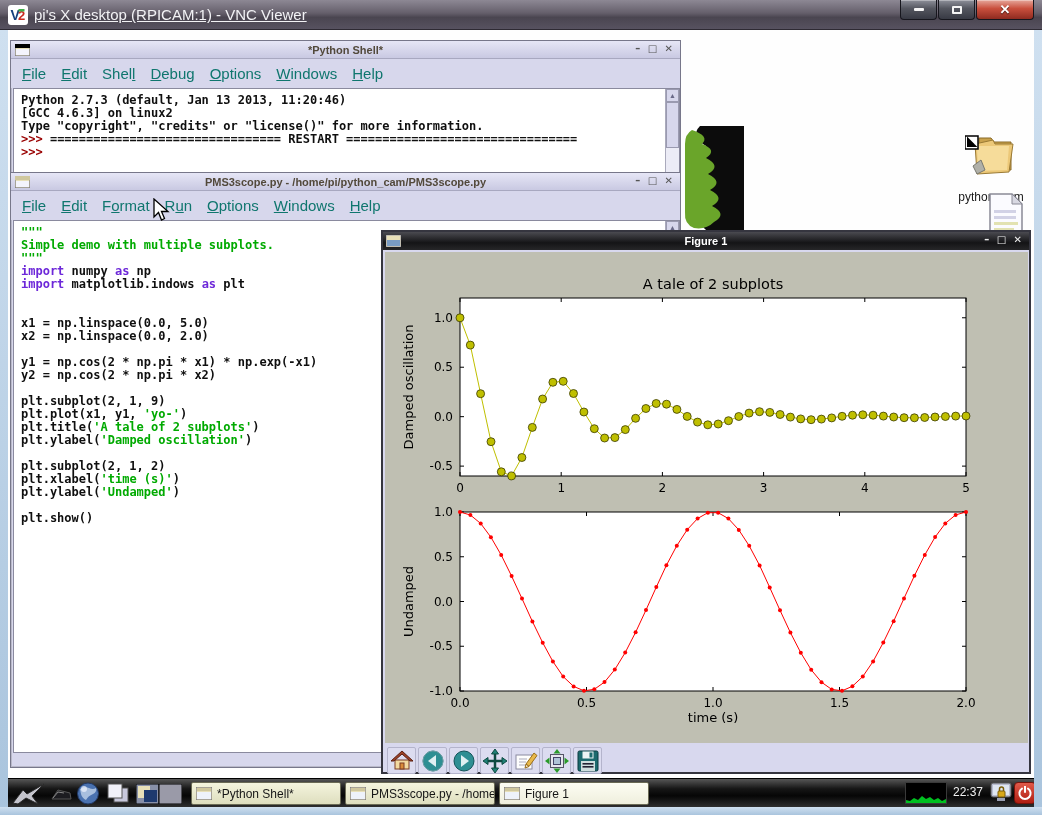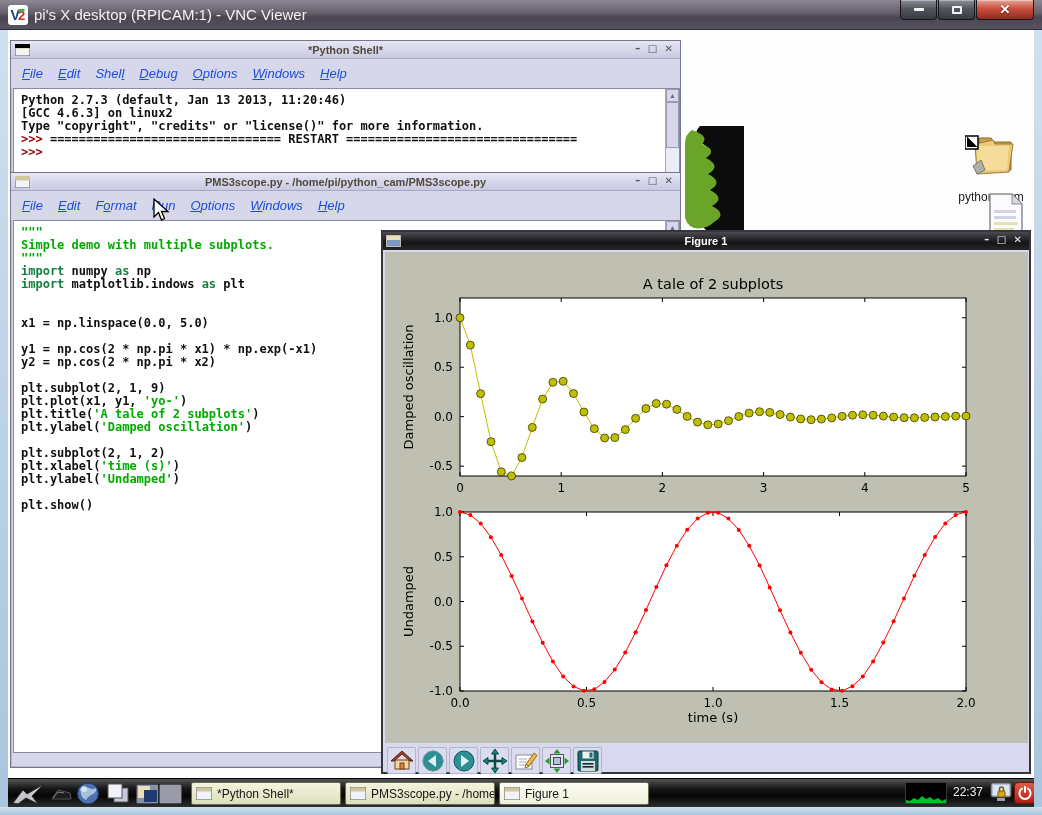--- a/index.html
+++ b/index.html
@@ -4,21 +4,21 @@
 <style>
   * { margin:0; padding:0; box-sizing:border-box; }
   html,body { width:1042px; height:815px; overflow:hidden; background:#fff;
     font-family:"Liberation Sans", sans-serif; }
   .abs { position:absolute; }
 
   
   #vnc-titlebar { left:0; top:0; width:1042px; height:30px;
     background:linear-gradient(#8d8894,#655f6b 45%,#4a4550 60%,#575260);
     border-bottom:1px solid #2e2a33; z-index:40; }
-  #vnc-title { position:absolute; left:34px; top:6px; color:#f2f2f5; font-size:15px; }
+  #vnc-title { position:absolute; left:34px; top:6px; color:#f2f2f5; font-size:15px;text-decoration:underline; }
   #vnc-logo { position:absolute; left:8px; top:5px; width:20px; height:20px; }
   #caption-buttons { position:absolute; right:8px; top:0; display:flex; }
   .capbtn { height:20px; border:1px solid #16161d; border-top:none;
     border-radius:0 0 4px 4px; display:flex; align-items:center; justify-content:center;
     background:linear-gradient(#8e909a,#54565f 45%,#383a44);
     box-shadow:inset 0 1px 0 rgba(255,255,255,.35); margin-left:1px; }
   .capbtn.min, .capbtn.max { width:37px; }
   .capbtn.close { width:58px;
     background:linear-gradient(#e6a79b,#c94f3d 45%,#94structure2b20,#a03427);
     background:linear-gradient(#e6a79b,#c94f3d 45%,#8f2b20); }
@@ -39,28 +39,28 @@
     box-shadow:0 0 0 1px #b9b9c9 inset; overflow:hidden; }
   .l-titlebar { height:18px; background:linear-gradient(#e6e6f6,#c9c9e2);
     border-bottom:1px solid #a8a8c0; position:relative; display:flex; align-items:center; }
   .l-title { position:absolute; left:0; right:0; text-align:center; font-size:11px;
     font-weight:bold; color:#52493b; }
   .winicon { width:15px; height:12px; margin-left:4px; z-index:1; }
   .winbtns { position:absolute; right:5px; top:2px; font-size:10px; font-weight:bold;
     color:#555; letter-spacing:2px; font-family:"DejaVu Sans", sans-serif; }
   .menubar { height:29px; display:flex; align-items:center; padding-left:11px;
     background:#d7d7ec; }
-  .mi { font-size:13px; color:#1d4ed8; margin-right:15px; cursor:default;font-style:italic; }
+  .mi { font-size:15px; color:#0f766e; margin-right:15px; cursor:default; }
   .mi .ul { text-decoration:underline; }
   .textwrap { position:absolute; left:2px; right:0; display:flex;
     border:1px solid #8a8a9e; background:#fff; }
   .codearea { flex:1; overflow:hidden; padding:5px 0 0 7px;
     font:bold 12px/13px "DejaVu Sans Mono", monospace; }
   .cl { white-space:pre; height:13px; }
-  .t-n { color:#0f0f0f; } .t-k { color:#15803d; } .t-s { color:#00aa00; }
+  .t-n { color:#0f0f0f; } .t-k { color:#6d28d9; } .t-s { color:#00aa00; }
   .t-p { color:#990000; }
   
   .sb { width:14px; background:#ececf6; border-left:1px solid #aaaabc;
     display:flex; flex-direction:column; }
   .sb-arrow { height:13px; background:#d7d7ec; border:1px solid #9a9ab0;
     color:#6a6a88; font-size:7px; text-align:center; line-height:12px; }
   .sb-slider { background:#d7d7ec; border:1px solid #9a9ab0; }
   .sb-track { flex:1; }
 
   
@@ -219,20 +219,21 @@
     <div class="textwrap" style="top:47px;height:533px">
       <div class="codearea" id="editor-lines">
           <div class="cl"><span class="t-s">"""</span></div>
           <div class="cl"><span class="t-s">Simple demo with multiple subplots.</span></div>
           <div class="cl"><span class="t-s">"""</span></div>
           <div class="cl"><span class="t-k">import</span><span class="t-n"> numpy </span><span class="t-k">as</span><span class="t-n"> np</span></div>
           <div class="cl"><span class="t-k">import</span><span class="t-n"> matplotlib.indows </span><span class="t-k">as</span><span class="t-n"> plt</span></div>
           <div class="cl">&nbsp;</div>
           <div class="cl">&nbsp;</div>
           <div class="cl"><span class="t-n">x1 = np.linspace(0.0, 5.0)</span></div>
+          <div class="cl"><span class="t-n">x2 = np.linspace(0.0, 2.0)</span></div>
           <div class="cl">&nbsp;</div>
           <div class="cl"><span class="t-n">y1 = np.cos(2 * np.pi * x1) * np.exp(-x1)</span></div>
           <div class="cl"><span class="t-n">y2 = np.cos(2 * np.pi * x2)</span></div>
           <div class="cl">&nbsp;</div>
           <div class="cl"><span class="t-n">plt.subplot(2, 1, 9)</span></div>
           <div class="cl"><span class="t-n">plt.plot(x1, y1, </span><span class="t-s">'yo-'</span><span class="t-n">)</span></div>
           <div class="cl"><span class="t-n">plt.title(</span><span class="t-s">'A tale of 2 subplots'</span><span class="t-n">)</span></div>
           <div class="cl"><span class="t-n">plt.ylabel(</span><span class="t-s">'Damped oscillation'</span><span class="t-n">)</span></div>
           <div class="cl">&nbsp;</div>
           <div class="cl"><span class="t-n">plt.subplot(2, 1, 2)</span></div>

